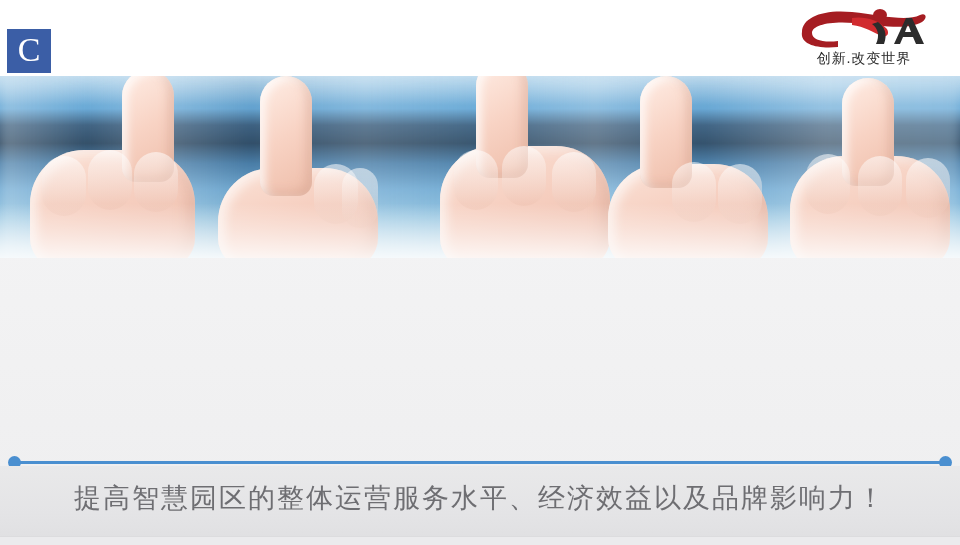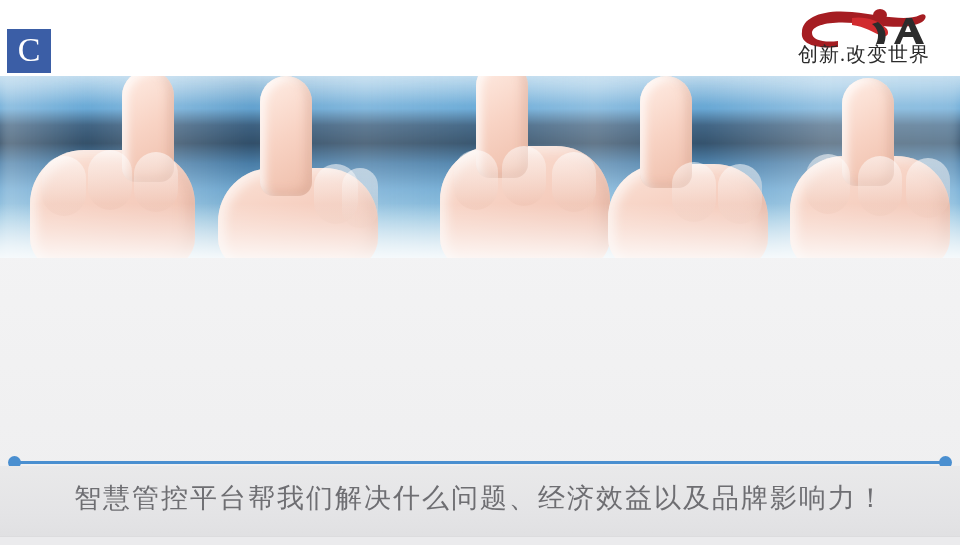--- a/index.html
+++ b/index.html
@@ -62,21 +62,21 @@
   .logo-mark {
     position: absolute;
     left: 6px; top: 0;
     width: 140px; height: 42px;
   }
   .logo-tagline {
     position: absolute;
     left: 0; bottom: 2px;
     width: 152px;
     text-align: center;
-    font-size: 20px;
+    font-size: 14px;
     color: #2b2b2b;
     font-family: "Liberation Serif", "DejaVu Serif", serif;
     letter-spacing: 1px;
     white-space: nowrap;
   }
 
   
   .photo {
     position: absolute;
     left: 0; top: 76px;
@@ -292,17 +292,17 @@
 
     <div class="dot gray" style="left:762px;"></div>
 
   </div>
 
   <div class="divider-line"></div>
   <div class="divider-dot left"></div>
   <div class="divider-dot right"></div>
 
   <div class="footer">
-    <div class="footer-text">智慧管控平台帮我们解决什么问题、经济效益以及品牌影响力！</div>
+    <div class="footer-text">提高智慧园区的整体运营服务水平、经济效益以及品牌影响力！</div>
     <div class="footer-strip"></div>
   </div>
 
 </div>
 
 </body></html>

